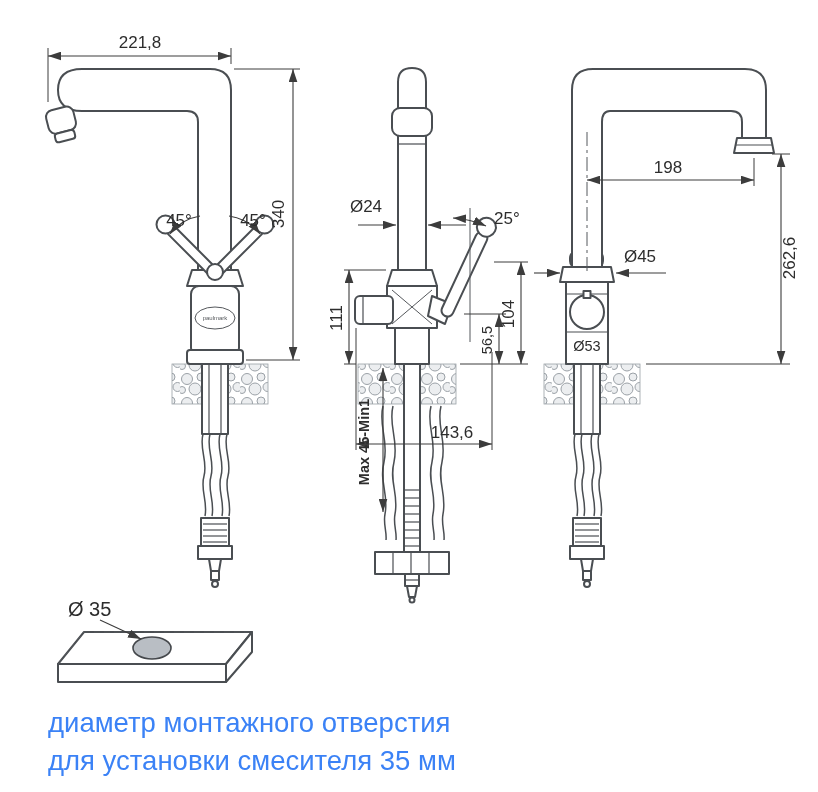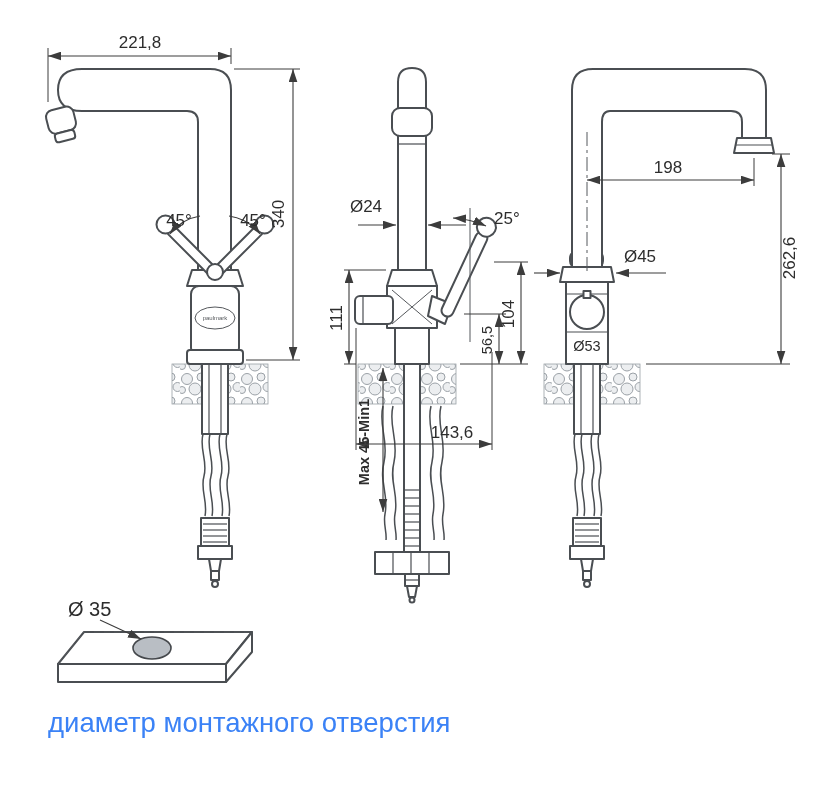--- a/index.html
+++ b/index.html
@@ -243,14 +243,15 @@
     <line class="thin" x1="58" y1="652" x2="84" y2="620" stroke-dasharray="6 4"></line>
     <ellipse cx="152" cy="636" rx="19" ry="11" fill="#b9bec4" stroke="#45484c" stroke-width="1.6"></ellipse>
     <line class="dline" x1="100" y1="608" x2="141" y2="627" marker-end="url(#arr)"></line>
     <text x="68" y="604" font-size="20" text-anchor="start">Ø 35</text>
   </g>
 </svg>
 
 
 <div class="caption">
   <div>диаметр монтажного отверстия</div>
+  <div>для установки смесителя 35 мм</div>
 </div>
 </div>
 
 </body></html>

